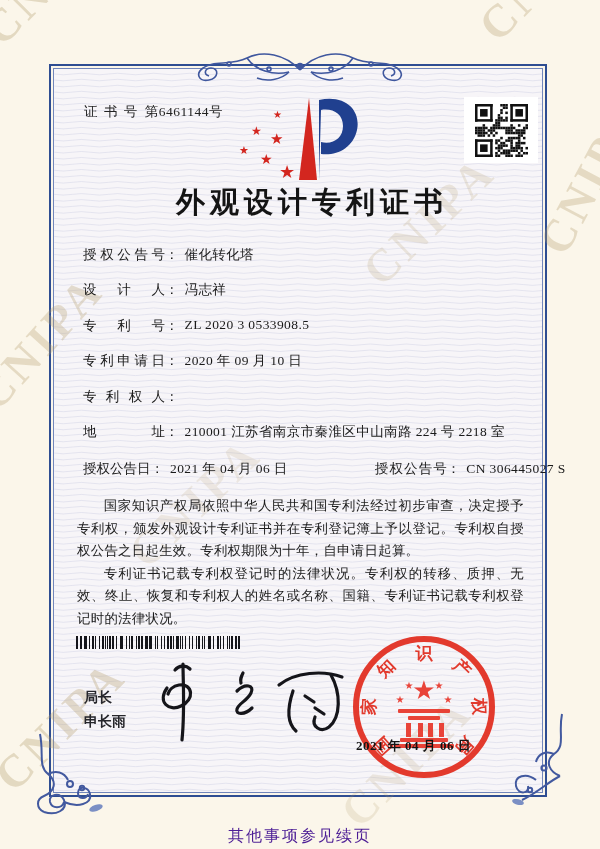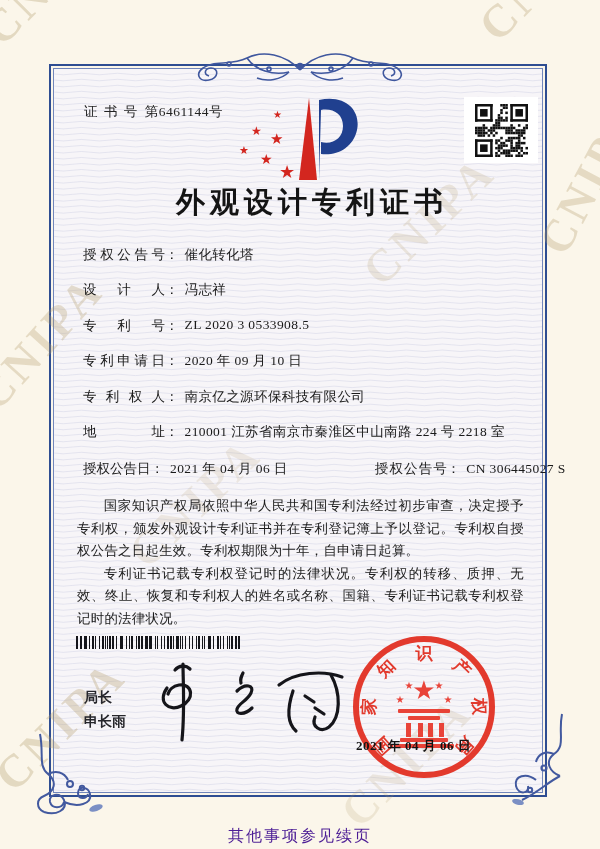--- a/index.html
+++ b/index.html
@@ -444,21 +444,20 @@
           <span class="f-value">ZL 2020 3 0533908.5</span>
       </div>
       <div class="field-row">
         <span class="f-label">专利申请日</span>
           <span class="f-colon">：</span>
           <span class="f-value">2020 年 09 月 10 日</span>
       </div>
       <div class="field-row">
         <span class="f-label">专利权人</span>
           <span class="f-colon">：</span>
-          <span class="f-value">南京亿之源环保科技有限公司</span>
       </div>
       <div class="field-row">
         <span class="f-label">地址</span>
           <span class="f-colon">：</span>
           <span class="f-value">210001 江苏省南京市秦淮区中山南路 224 号 2218 室</span>
       </div>
       <div class="field-row grant-row">
         <span class="f-label">授权公告日</span>
           <span class="f-colon">：</span>
           <span class="f-value">2021 年 04 月 06 日</span>

